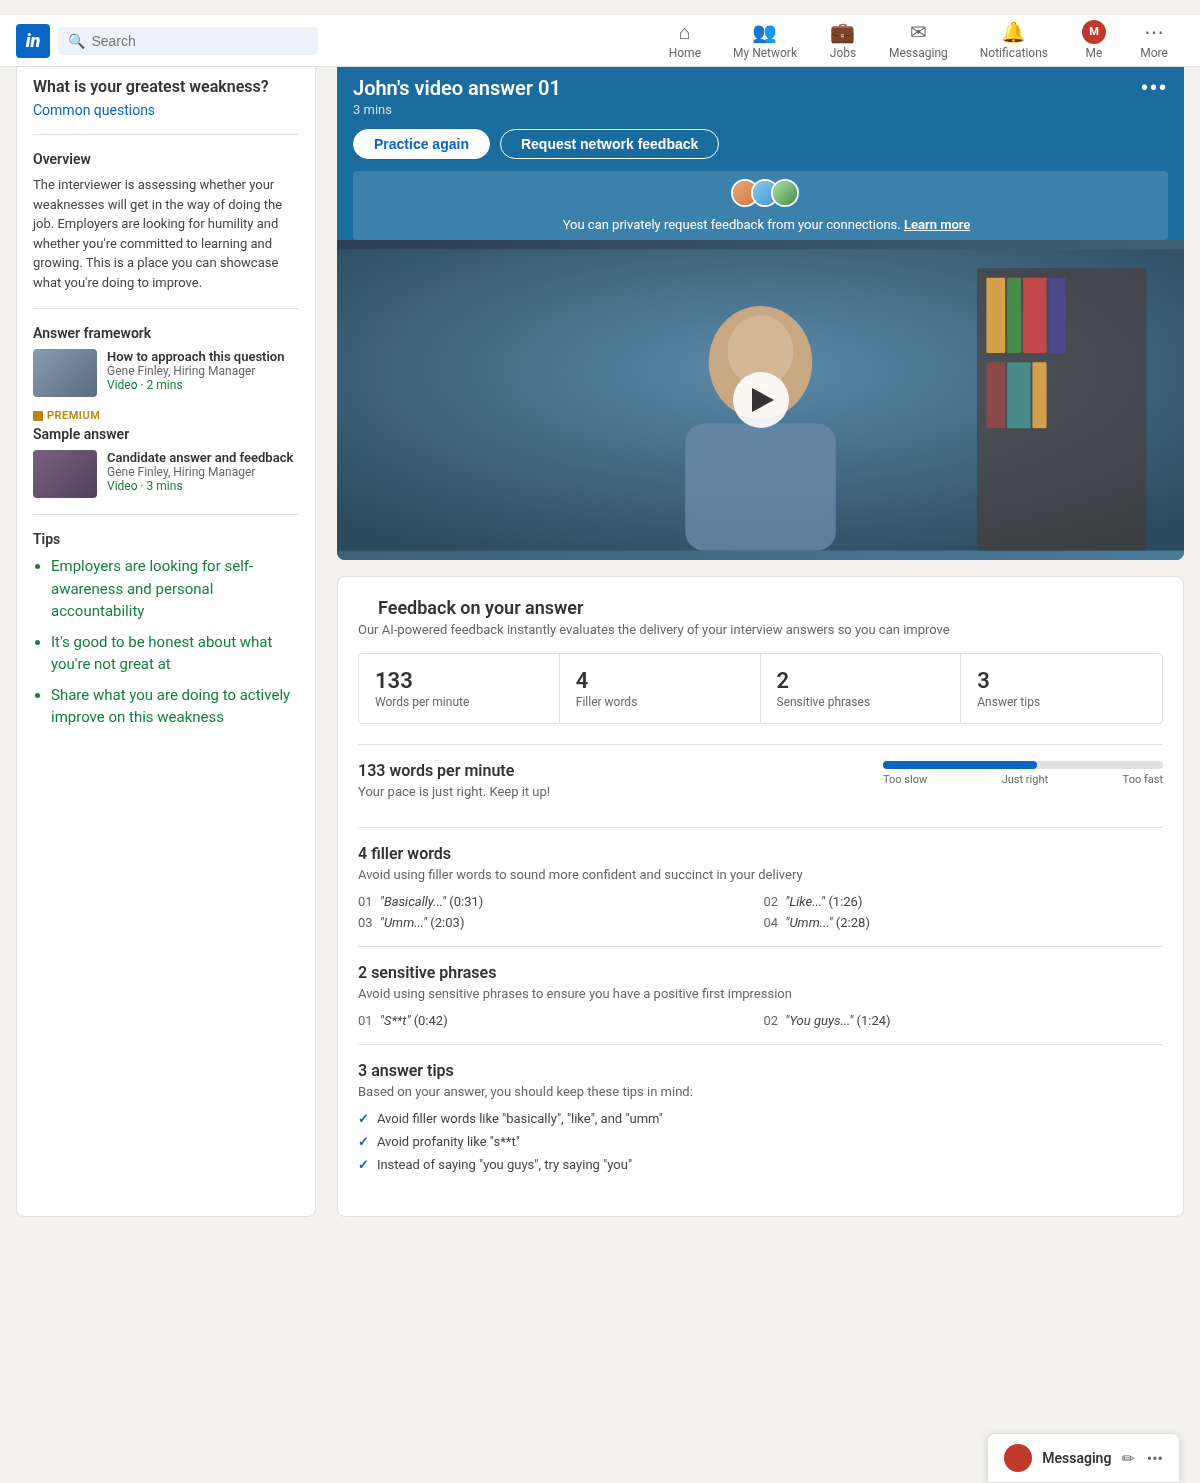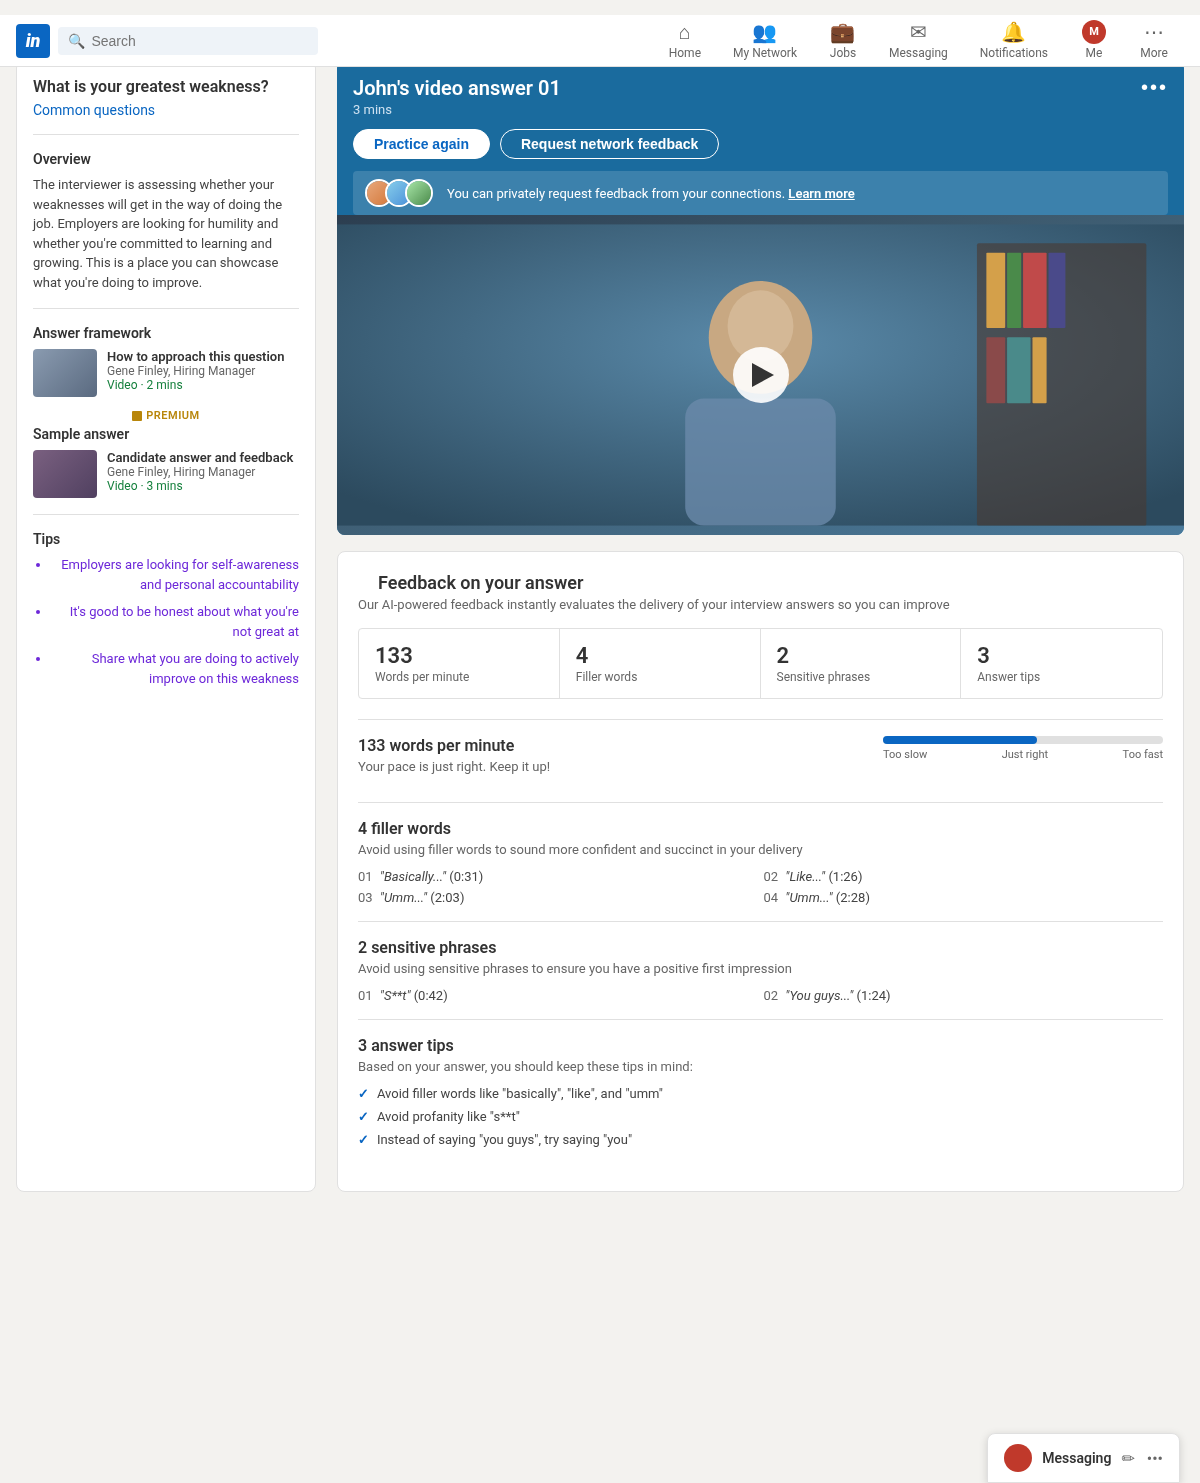--- a/index.html
+++ b/index.html
@@ -26,37 +26,37 @@
     .sidebar-link { color: #0a66c2; font-size: 14px; cursor: pointer; text-decoration: none; }
     .sidebar-divider { border: none; border-top: 1px solid #e0e0e0; margin: 16px 0; }
     .sidebar-section-title { font-weight: 600; font-size: 14px; margin-bottom: 8px; }
     .sidebar-text { font-size: 13px; color: #444; line-height: 1.5; }
     .sidebar-video-item { display: flex; align-items: flex-start; gap: 10px; margin-bottom: 12px; }
     .sidebar-thumb { width: 64px; height: 48px; background: #c0c0c0; border-radius: 4px; flex-shrink: 0; overflow: hidden; display: flex; align-items: center; justify-content: center; }
     .sidebar-thumb-img { width: 100%; height: 100%; object-fit: cover; background: linear-gradient(135deg, #8a9bb0, #5a6a80); }
     .sidebar-video-info .title { font-size: 13px; font-weight: 600; }
     .sidebar-video-info .subtitle { font-size: 12px; color: #666; }
     .sidebar-video-info .meta { font-size: 12px; color: #15803d; }
-    .premium-badge { display: flex; align-items: center; gap: 4px; margin-bottom: 4px; justify-content: center; }
+    .premium-badge { display: flex; align-items: center; gap: 4px; margin-bottom: 4px; }
     .premium-icon { width: 10px; height: 10px; background: #b8860b; border-radius: 1px; }
     .premium-text { font-size: 11px; color: #b8860b; font-weight: 600; letter-spacing: 0.5px; text-transform: uppercase; }
     .tips-list { list-style: disc; padding-left: 18px; }
-    .tips-list li { font-size: 13px; color: #6d28d9; line-height: 1.5; margin-bottom: 8px; text-align: right; }
+    .tips-list li { font-size: 15px; color: #15803d; line-height: 1.5; margin-bottom: 8px; }
 
     
     .content { flex: 1; min-width: 0; }
     .video-card { background: #1a6b9e; border-radius: 8px; overflow: hidden; margin-bottom: 16px; }
     .video-card-header { padding: 16px 16px 0; display: flex; justify-content: space-between; align-items: flex-start; }
     .video-title { color: #fff; font-size: 20px; font-weight: 600; }
     .video-duration { color: #cce0f0; font-size: 13px; margin-top: 2px; }
     .video-more-btn { color: #fff; font-size: 20px; cursor: pointer; background: none; border: none; letter-spacing: 2px; }
     .video-actions { display: flex; gap: 10px; padding: 12px 16px; }
     .btn-primary { background: #fff; color: #0a66c2; border: 1px solid #fff; border-radius: 20px; padding: 6px 20px; font-size: 14px; font-weight: 600; cursor: pointer; }
     .btn-secondary { background: transparent; color: #fff; border: 1px solid #fff; border-radius: 20px; padding: 6px 20px; font-size: 14px; font-weight: 600; cursor: pointer; }
-    .feedback-bar { background: rgba(255,255,255,0.15); margin: 0 16px 0; border-radius: 4px; padding: 8px 12px; display: flex; align-items: center; gap: 10px; }
+    .feedback-bar { background: rgba(255,255,255,0.15); margin: 0 16px 0; border-radius: 4px; padding: 8px 12px; display: flex; align-items: center; gap: 10px; flex-direction: column; }
     .feedback-avatars { display: flex; }
     .feedback-avatar { width: 28px; height: 28px; border-radius: 50%; border: 2px solid #fff; margin-right: -8px; overflow: hidden; }
     .feedback-avatar-img { width: 100%; height: 100%; background: linear-gradient(135deg, #e8a87c, #d4783a); }
     .feedback-text { color: #fff; font-size: 13px; flex: 1; margin-left: 12px; }
     .feedback-learn-more { color: #fff; font-weight: 600; text-decoration: underline; cursor: pointer; }
     .video-thumbnail { width: 100%; height: 320px; background: linear-gradient(160deg, #2c3e50 0%, #3d5a6e 40%, #4a7a9b 100%); display: flex; align-items: center; justify-content: center; position: relative; overflow: hidden; }
     .play-btn { width: 56px; height: 56px; background: rgba(255,255,255,0.9); border-radius: 50%; display: flex; align-items: center; justify-content: center; cursor: pointer; position: absolute; }
     .play-icon { width: 0; height: 0; border-style: solid; border-width: 12px 0 12px 22px; border-color: transparent transparent transparent #333; margin-left: 4px; }
 
     

